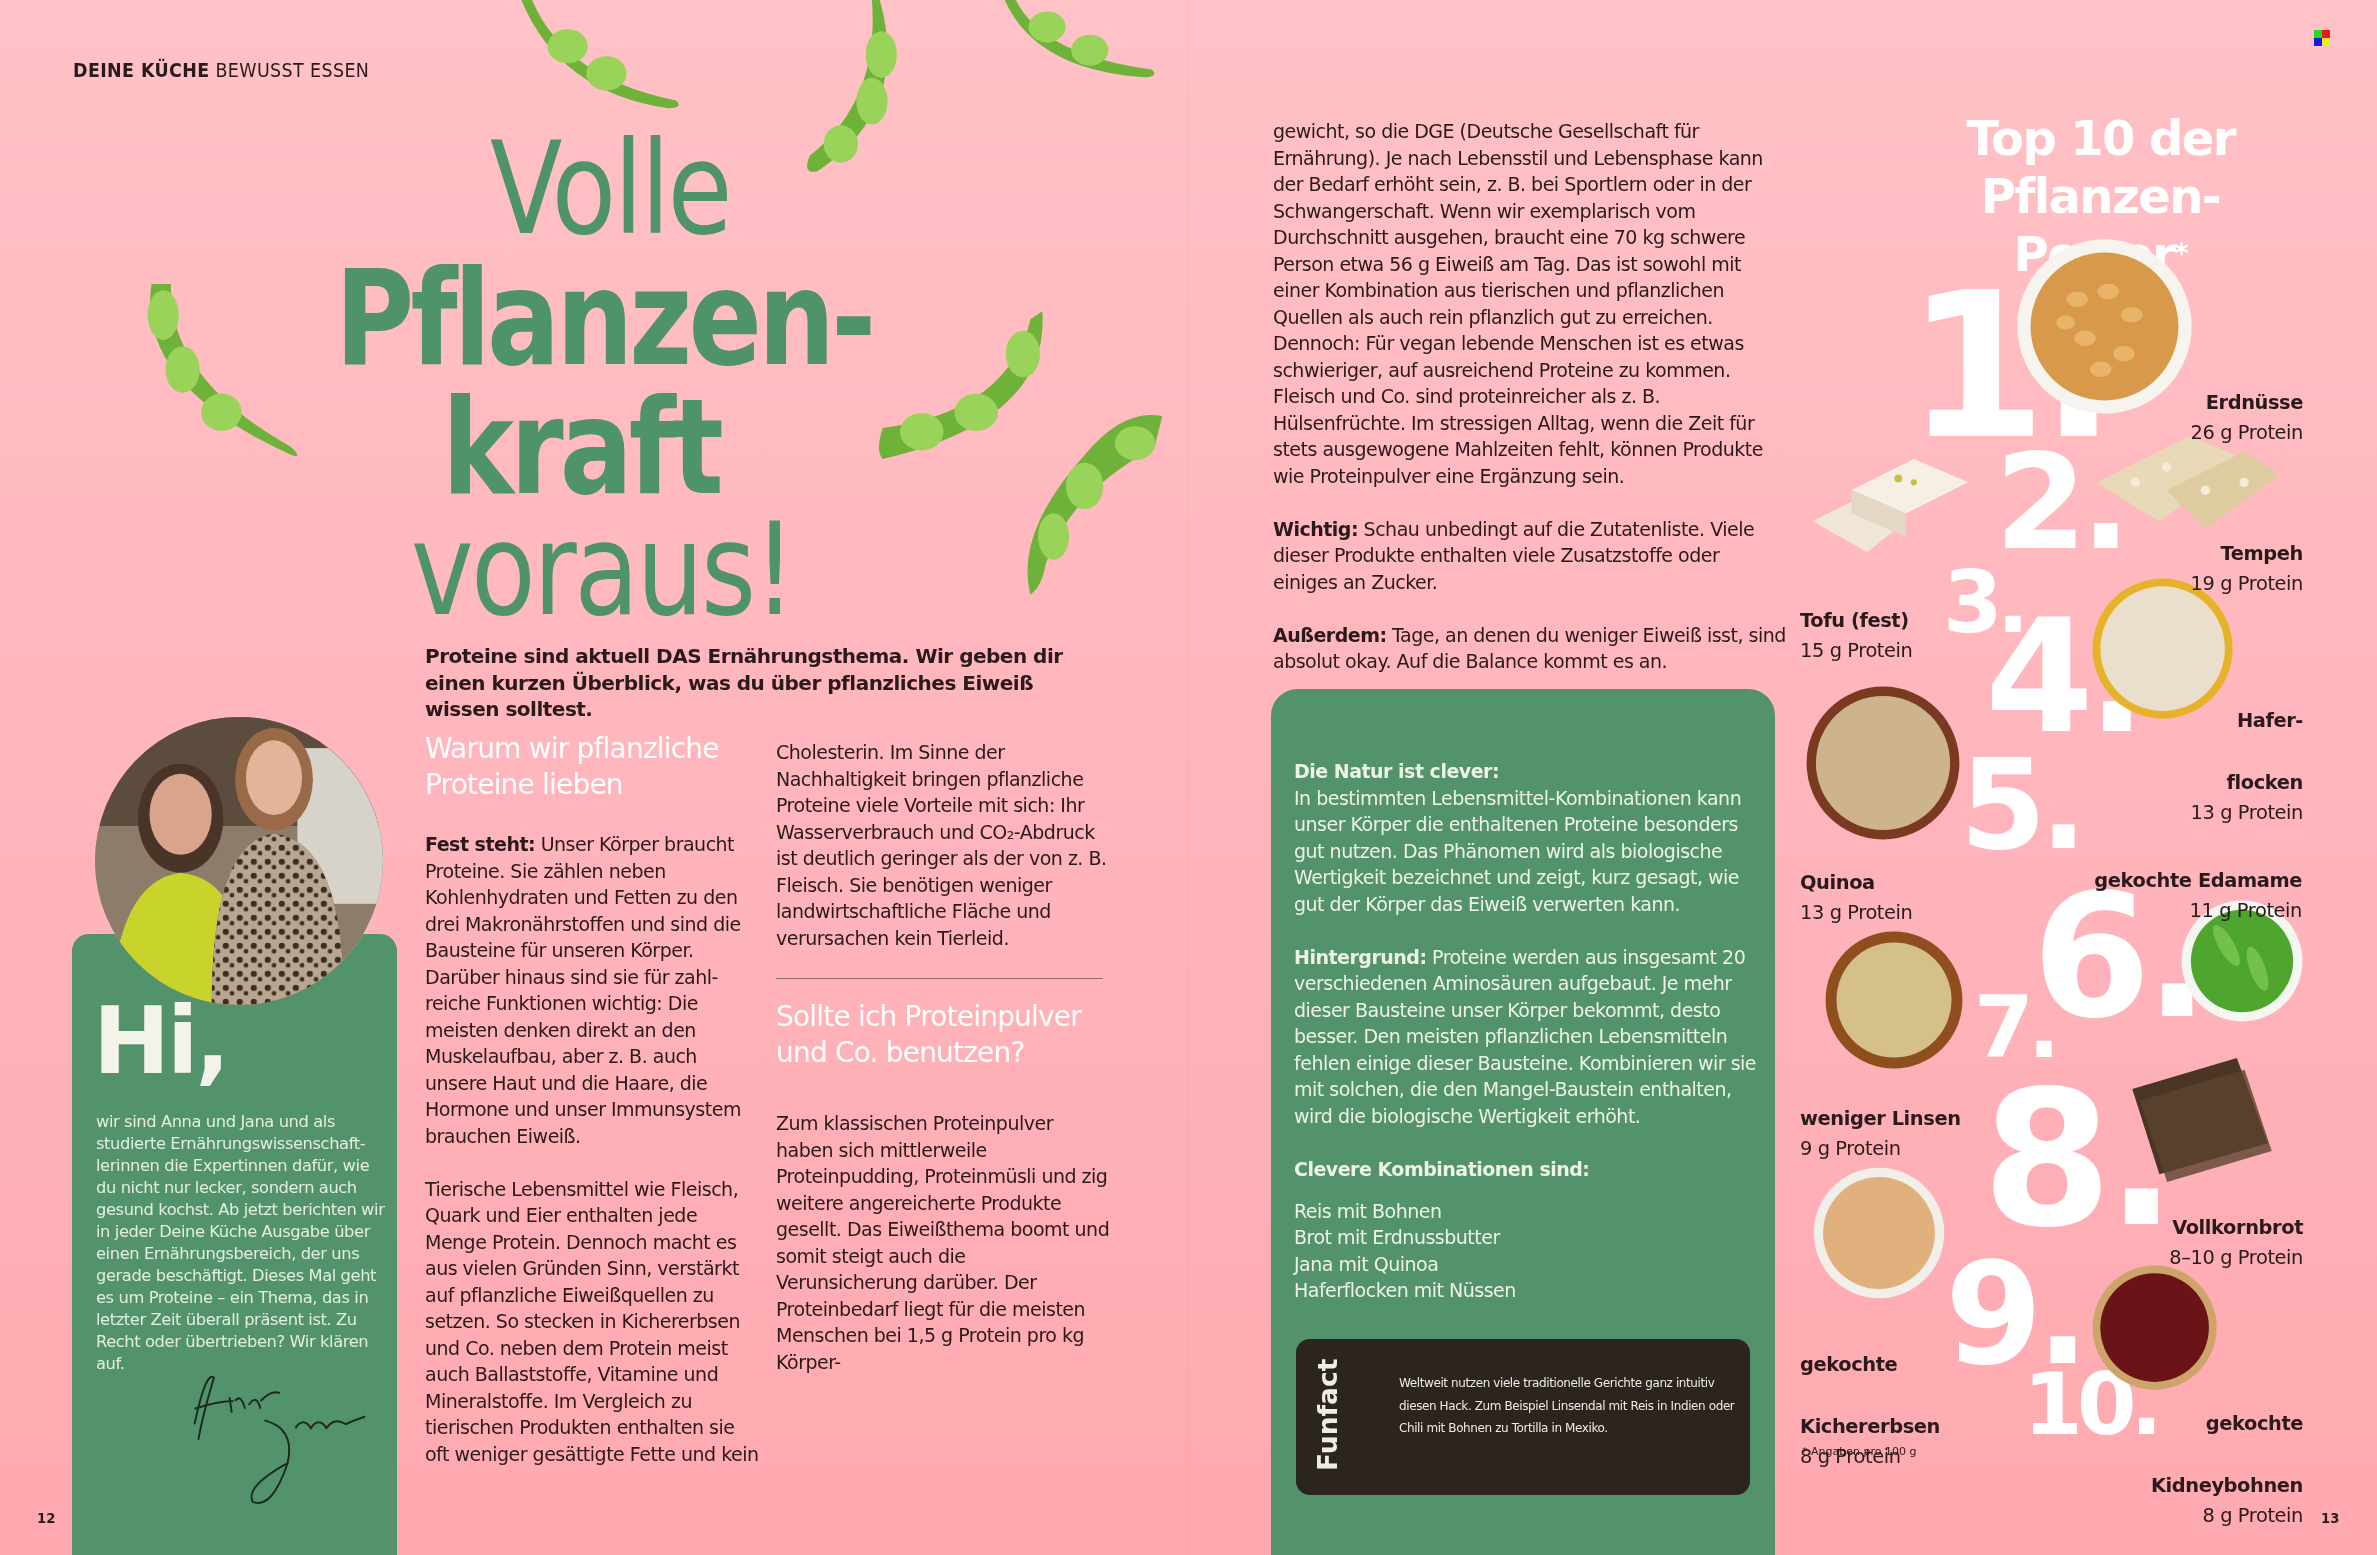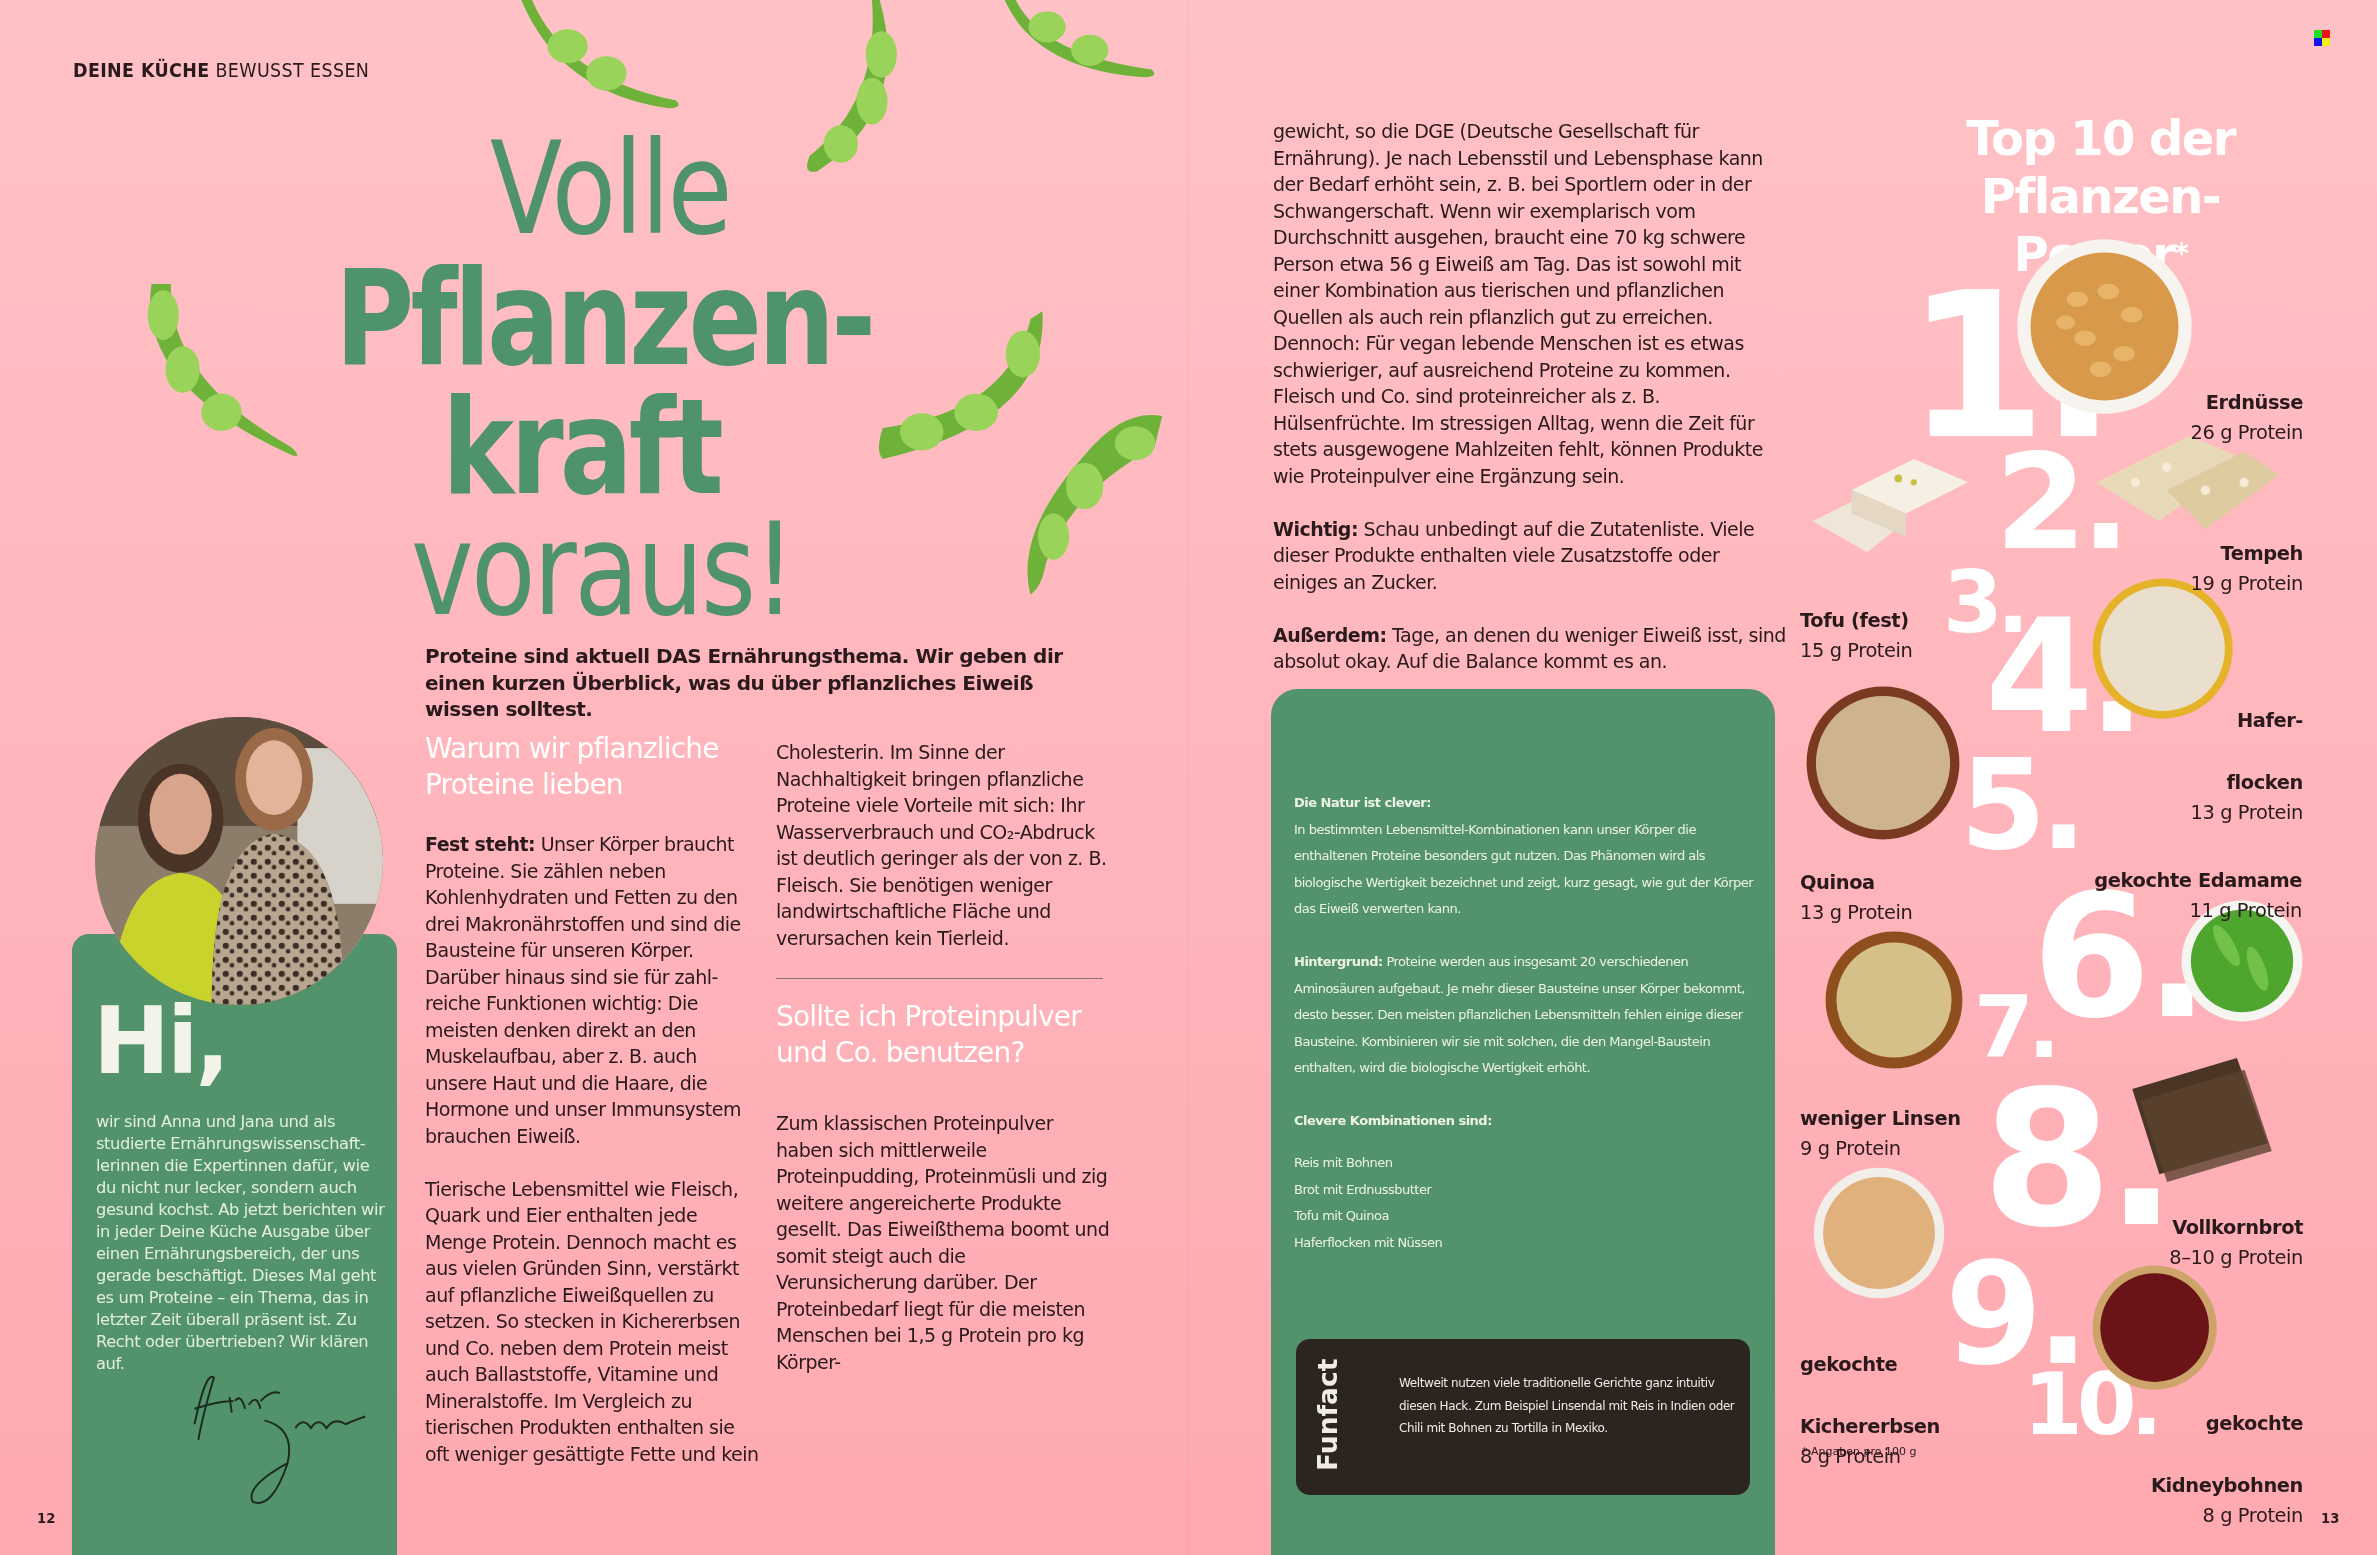--- a/index.html
+++ b/index.html
@@ -60,21 +60,21 @@
   .pageno { position: absolute; font-size: 13.2px; font-weight: 700; font-family: "DejaVu Sans", sans-serif; }
 
   
   .rcol { left: 1273px; top: 118px; width: 513px; }
   .rcol p { margin-bottom: 26.5px; }
 
   
   .hack { position: absolute; left: 1271px; top: 689px; width: 504px; height: 867px; background: #52936b;
     border-radius: 26.5px 26.5px 0 0; color: #eef3e6; font-family: "DejaVu Sans", sans-serif; }
   .hack h2 { position: absolute; left: 23px; top: 23px; font-size: 29px; font-weight: 400; letter-spacing: -0.8px; color: #f2f6ea; }
-  .hack .body { position: absolute; left: 23px; top: 101px; width: 467px; font-size: 13px; line-height: 26.5px; letter-spacing: -0.5px; }
+  .hack .body { position: absolute; left: 23px; top: 69px; width: 467px; font-size: 19px; line-height: 26.5px; letter-spacing: -0.5px; }
   .hack .body p { margin-bottom: 26.5px; }
   .hack .body b { font-weight: 700; }
   .hack ul { list-style: none; }
   .funfact { position: absolute; left: 25px; top: 650px; width: 454px; height: 156px; background: #2c241f;
     border-radius: 14px; color: #efece6; }
   .funfact .lbl { position: absolute; left: 7.8px; top: 78px; transform: rotate(-90deg); transform-origin: center;
     width: 109px; text-align: center; margin-left: -31px; margin-top: -15.6px; font-size: 26.5px; font-weight: 700; }
   .funfact .txt { position: absolute; left: 103px; top: 33px; width: 342px; font-size: 12px; line-height: 22.6px; letter-spacing: -0.4px; }
 
   
@@ -194,21 +194,21 @@
   </div>
 
   <div class="hack">
     <div class="body">
       <p><b style="display:block">Die Natur ist clever:</b><span>In bestimmten Lebensmittel-Kombinationen kann unser Körper die enthaltenen Proteine besonders gut nutzen. Das Phänomen wird als biologische Wertigkeit bezeichnet und zeigt, kurz gesagt, wie gut der Körper das Eiweiß verwerten kann.</span></p>
       <p><b>Hintergrund:</b><span> Proteine werden aus insgesamt 20 verschiedenen Aminosäuren aufgebaut. Je mehr dieser Bausteine unser Körper bekommt, desto besser. Den meisten pflanzlichen Lebensmitteln fehlen einige dieser Bausteine. Kombinieren wir sie mit solchen, die den Mangel-Baustein enthalten, wird die biologische Wertigkeit erhöht.</span></p>
       <p style="margin-bottom:15.6px"><b>Clevere Kombinationen sind:</b></p>
       <ul>
         <li>Reis mit Bohnen</li>
         <li>Brot mit Erdnussbutter</li>
-        <li>Tofu mit Quinoa</li>
+        <li>Jana mit Quinoa</li>
         <li>Haferflocken mit Nüssen</li>
       </ul>
     </div>
     <div class="funfact">
       <div class="lbl">Funfact</div>
       <div class="txt">Weltweit nutzen viele traditionelle Gerichte ganz intuitiv diesen Hack. Zum Beispiel Linsendal mit Reis in Indien oder Chili mit Bohnen zu Tortilla in Mexiko.</div>
     </div>
   </div>
 
   <div class="top10-title">

